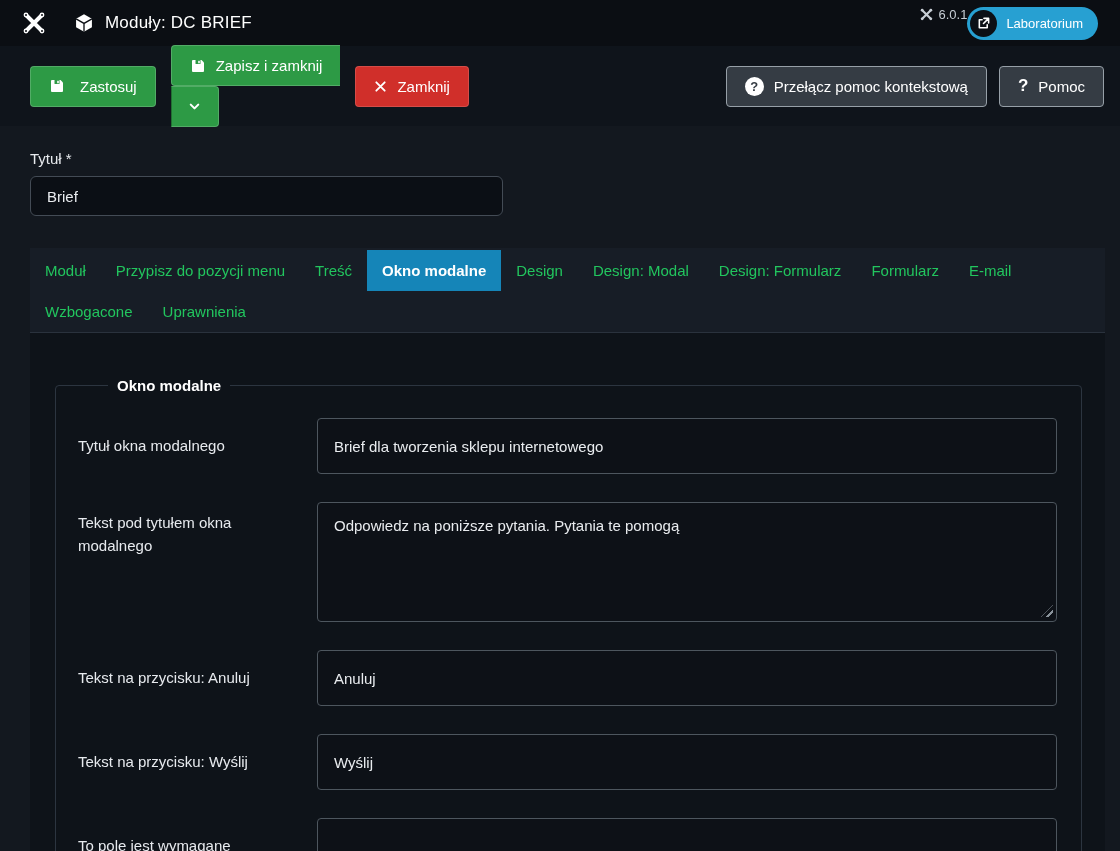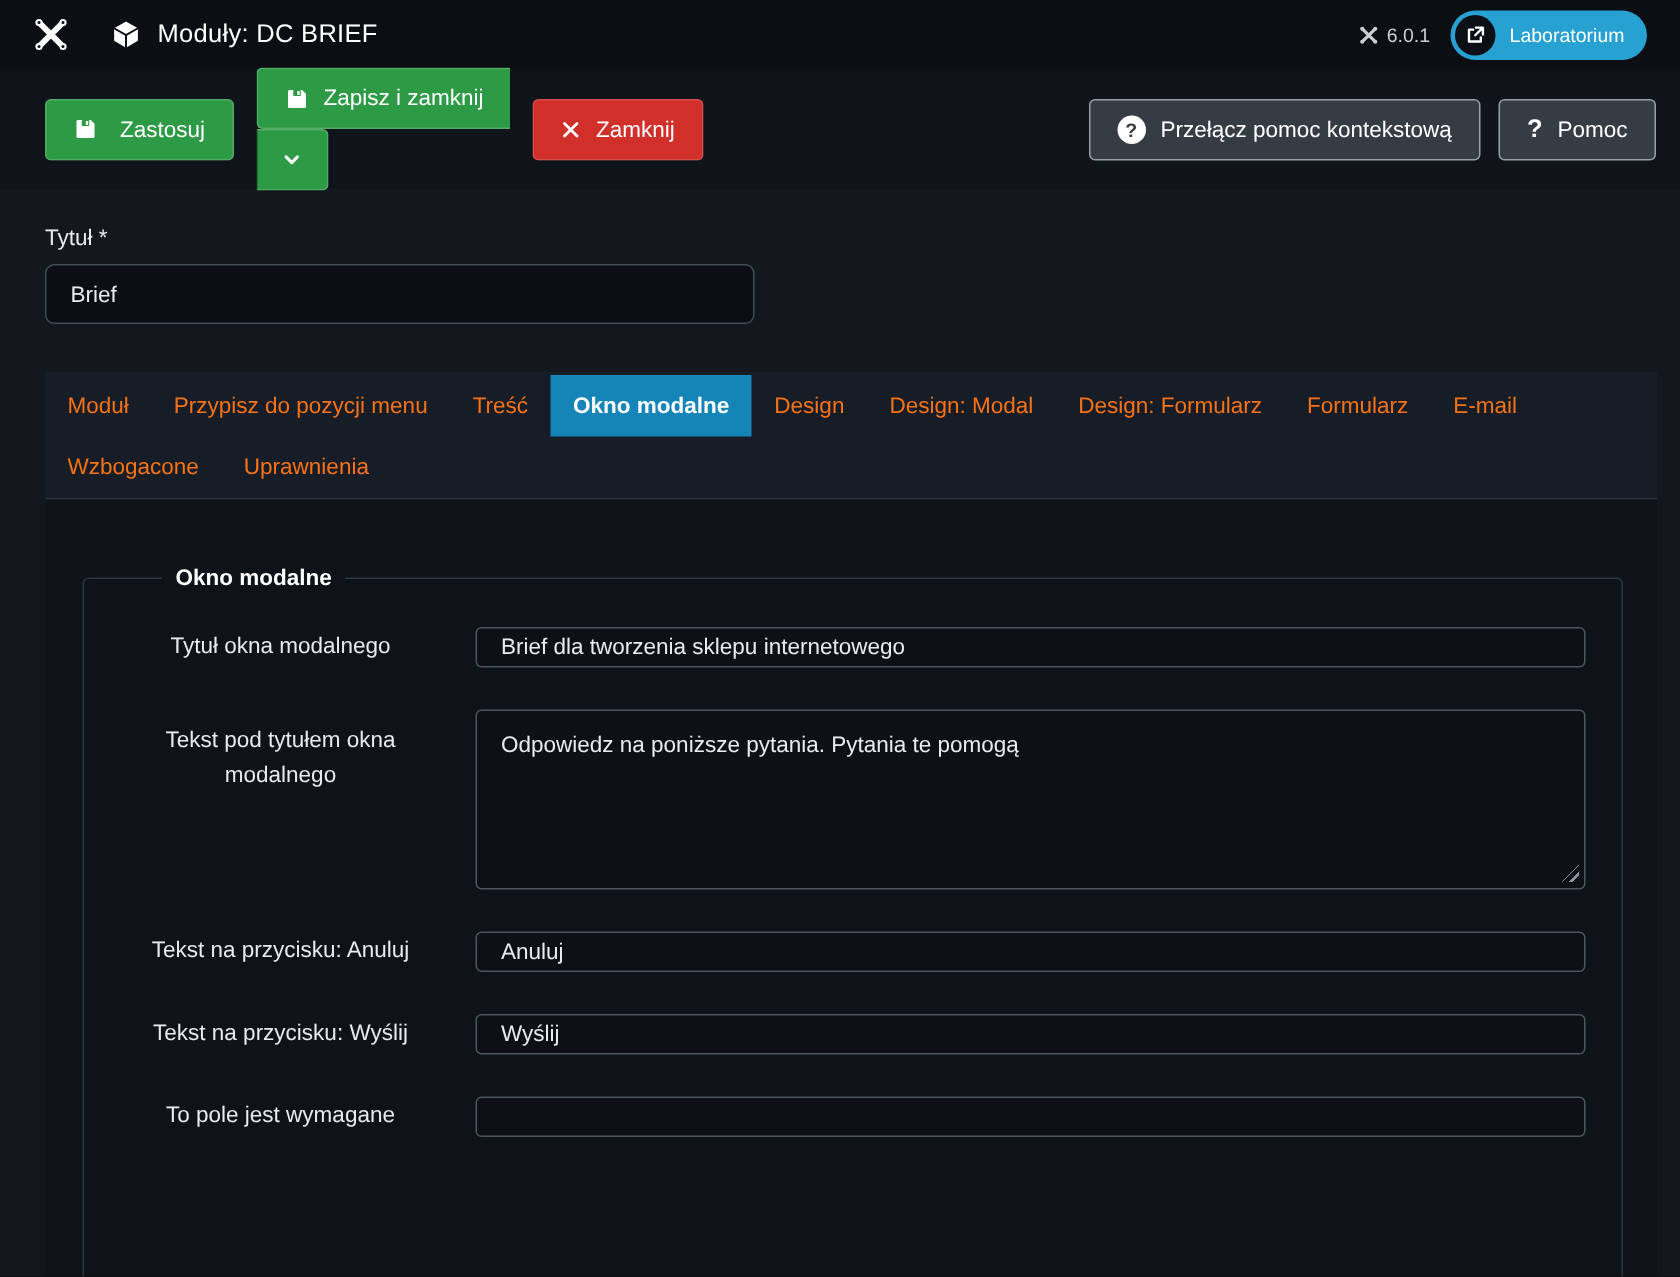--- a/index.html
+++ b/index.html
@@ -7,21 +7,21 @@
   .app {
     width:1120px; height:851px; position:relative; overflow:hidden;
     background:#13181f; font-family:"Liberation Sans", sans-serif; color:#e9ecef;
   }
 
   
   .navbar { height:46px; background:#0b0e13; display:flex; align-items:center; padding:0 22px; }
   .navbar .logo { width:24px; height:24px; display:flex; }
   .navbar .cube { width:20px; height:20px; margin-left:28px; display:flex; }
   .navbar .title { margin-left:11px; font-size:17px; font-weight:500; color:#ffffff; letter-spacing:.2px; }
-  .nav-right { margin-left:auto; display:flex; align-items:center; gap:14px; }
+  .nav-right { margin-left:auto; display:flex; align-items:flex-start; gap:0; }
   .version { display:flex; align-items:center; gap:5px; color:#c7ced5; font-size:13px; }
   .version svg { width:13px; height:13px; }
   .pill {
     display:flex; align-items:center; height:33px; border-radius:17px; padding:3px;
     background:var(--pill-blue,#27a0d2); border:none; cursor:pointer;
   }
   .pill .pill-circle {
     width:27px; height:27px; border-radius:50%; background:#0c1016;
     display:flex; align-items:center; justify-content:center;
   }
@@ -45,47 +45,47 @@
   .btn-dark { background:#353c44; border:1px solid #97a0a8; }
   .qcircle { width:19px; height:19px; border-radius:50%; background:#fff; color:#353c44;
     display:flex; align-items:center; justify-content:center; font-size:13px; font-weight:700; }
   .qplain { font-size:17px; font-weight:600; color:#fff; }
 
   
   .page { padding:24px 15px 0 30px; }
   .field-title-label { display:block; font-size:15px; color:#e7eaee; margin-bottom:9px; }
   .inp {
     background:#0d1117; border:1px solid #4d565e; border-radius:4px; color:#e9ecef;
-    font-size:15px; padding:0 16px; height:27px; width:100%; font-family:inherit;
+    font-size:15px; padding:0 16px; height:56px; width:100%; font-family:inherit;
   }
   .inp-title { width:473px; height:40px; background:#0b0f15; border-color:#434b55; border-radius:6px; }
 
   
   .tabstrip {
     margin-top:32px; width:1075px; background:#171d26; border-bottom:1px solid #2a323d;
     display:flex; flex-wrap:wrap; padding-top:2px;
   }
   .tab {
-    padding:0 15px; height:41px; line-height:41px; font-size:15px; color:#f97316;
+    padding:0 15px; height:41px; line-height:41px; font-size:15px; color:#22c55e;
     cursor:pointer; white-space:nowrap; background:none; border:none; font-family:inherit;
   }
   .tab.active { background:var(--accent-blue,#1585b8); font-weight:700; color:#fff; }
 
   
   .pane { width:1075px; min-height:520px; background:#0e1319; padding:44px 23px 0 25px; }
   fieldset.modal-set {
     border:1px solid #2c3540; border-radius:4px; min-height:560px;
     padding:24px 24px 40px 22px;
   }
   fieldset.modal-set legend {
     margin-left:30px; padding:0 9px; font-size:15px; font-weight:700; color:#fff;
   }
   .frow { display:grid; grid-template-columns:218px 1fr; column-gap:21px; margin-bottom:28px; align-items:center; }
   .frow.top { align-items:start; }
-  .frow .flabel { font-size:15px; color:#e7eaee; line-height:1.5; padding-top:0;text-align:center; }
+  .frow .flabel { font-size:15px; color:#e7eaee; line-height:1.5; padding-top:0; }
   .frow.top .flabel { padding-top:10px; }
   .ta-wrap { position:relative; }
   textarea.inp { height:120px; padding:12px 16px; resize:none; line-height:1.45; display:block; }
   .resize-handle {
     position:absolute; right:4px; bottom:5px; width:12px; height:12px; cursor:nwse-resize;
     background:repeating-linear-gradient(135deg, transparent 0 3px, #8a939b 3px 4.5px);
     clip-path:polygon(100% 0, 100% 100%, 0 100%);
   }
   svg { display:block; }
 </style>

